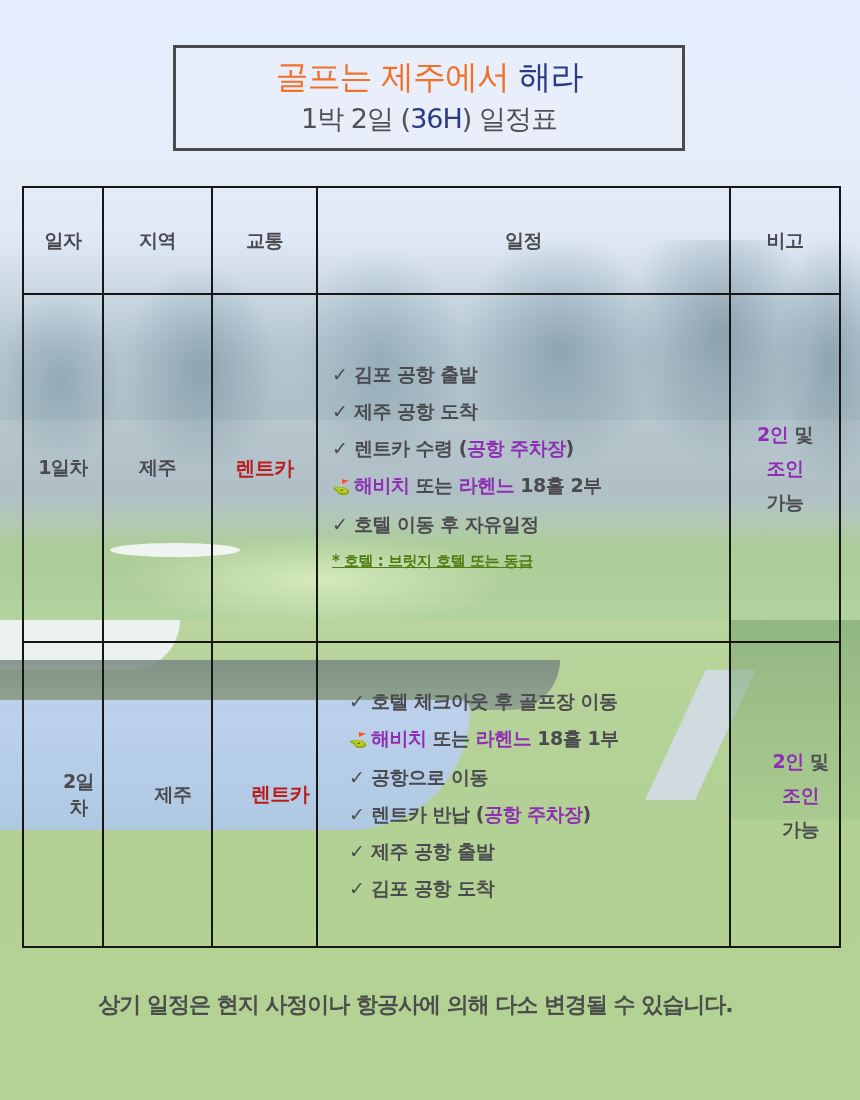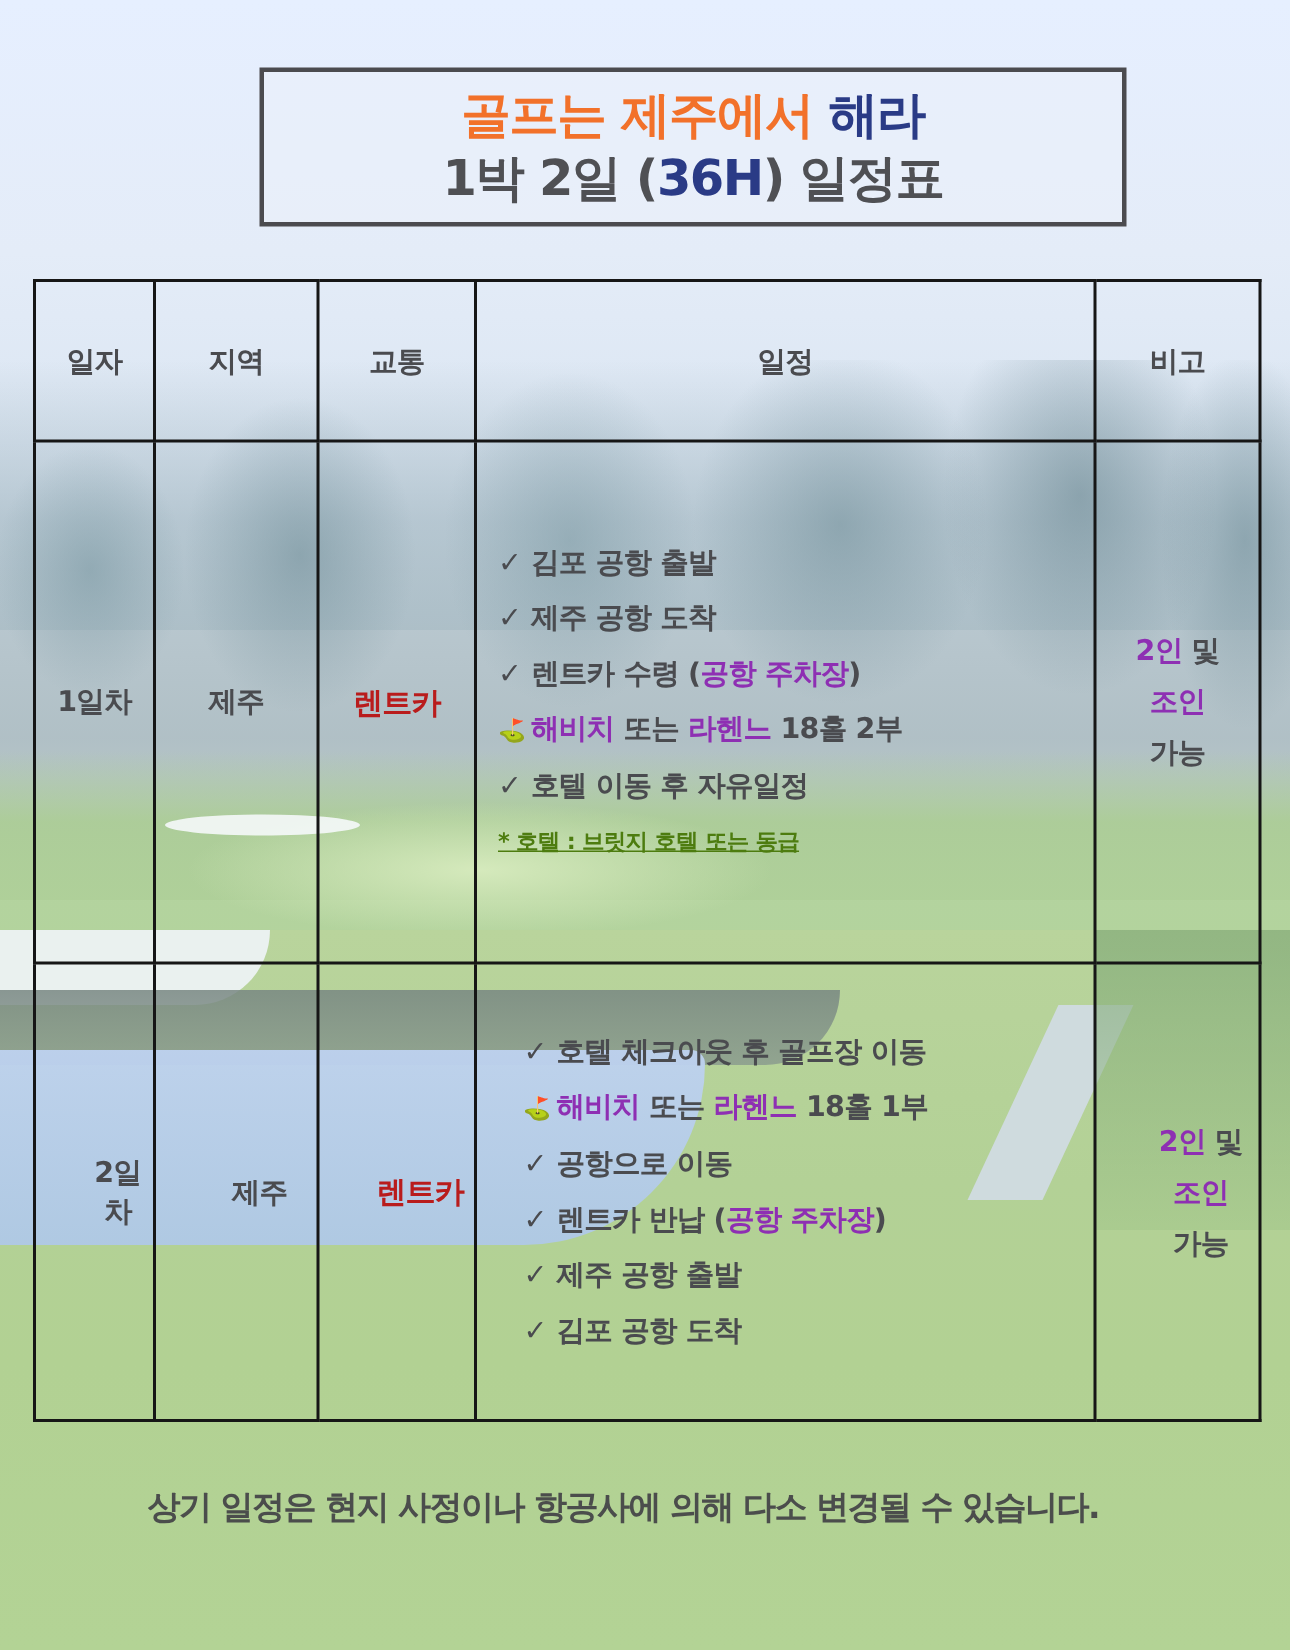--- a/index.html
+++ b/index.html
@@ -60,30 +60,30 @@
     transform: skewX(-25deg);
     transform-origin: bottom left;
   }
   .bg-rightforest {
     position: absolute; left: 730px; top: 620px; width: 130px; height: 200px;
     background: linear-gradient(180deg, rgba(130,170,120,0.7), rgba(150,190,130,0.3));
   }
 
   
   .title-box {
-    position: absolute; left: 173px; top: 45px; width: 578px; height: 106px;
+    position: absolute; left: 173px; top: 45px; width: 512px; height: 106px;
     border: 3px solid #4b4b4f;
     background: rgba(235,241,250,0.55);
     text-align: center;
-    font-weight: bold;
+    font-weight: normal;
     letter-spacing: -1px;
   }
   .title-line1 { margin-top: 8px; font-size: 33px; line-height: 42px; color: #f2712a; }
   .title-line1 .accent { color: #2a3b86; }
-  .title-line2 { font-size: 33px; line-height: 42px; color: #4f5054; }
+  .title-line2 { font-size: 27px; line-height: 42px; color: #4f5054; }
   .title-line2 .accent { color: #2a3b86; }
 
   
   .sched {
     position: absolute; left: 22px; top: 186px; width: 817px; height: 741px;
     border-collapse: collapse;
     table-layout: fixed;
   }
   .sched td, .sched th {
     border: 2px solid #161616;

